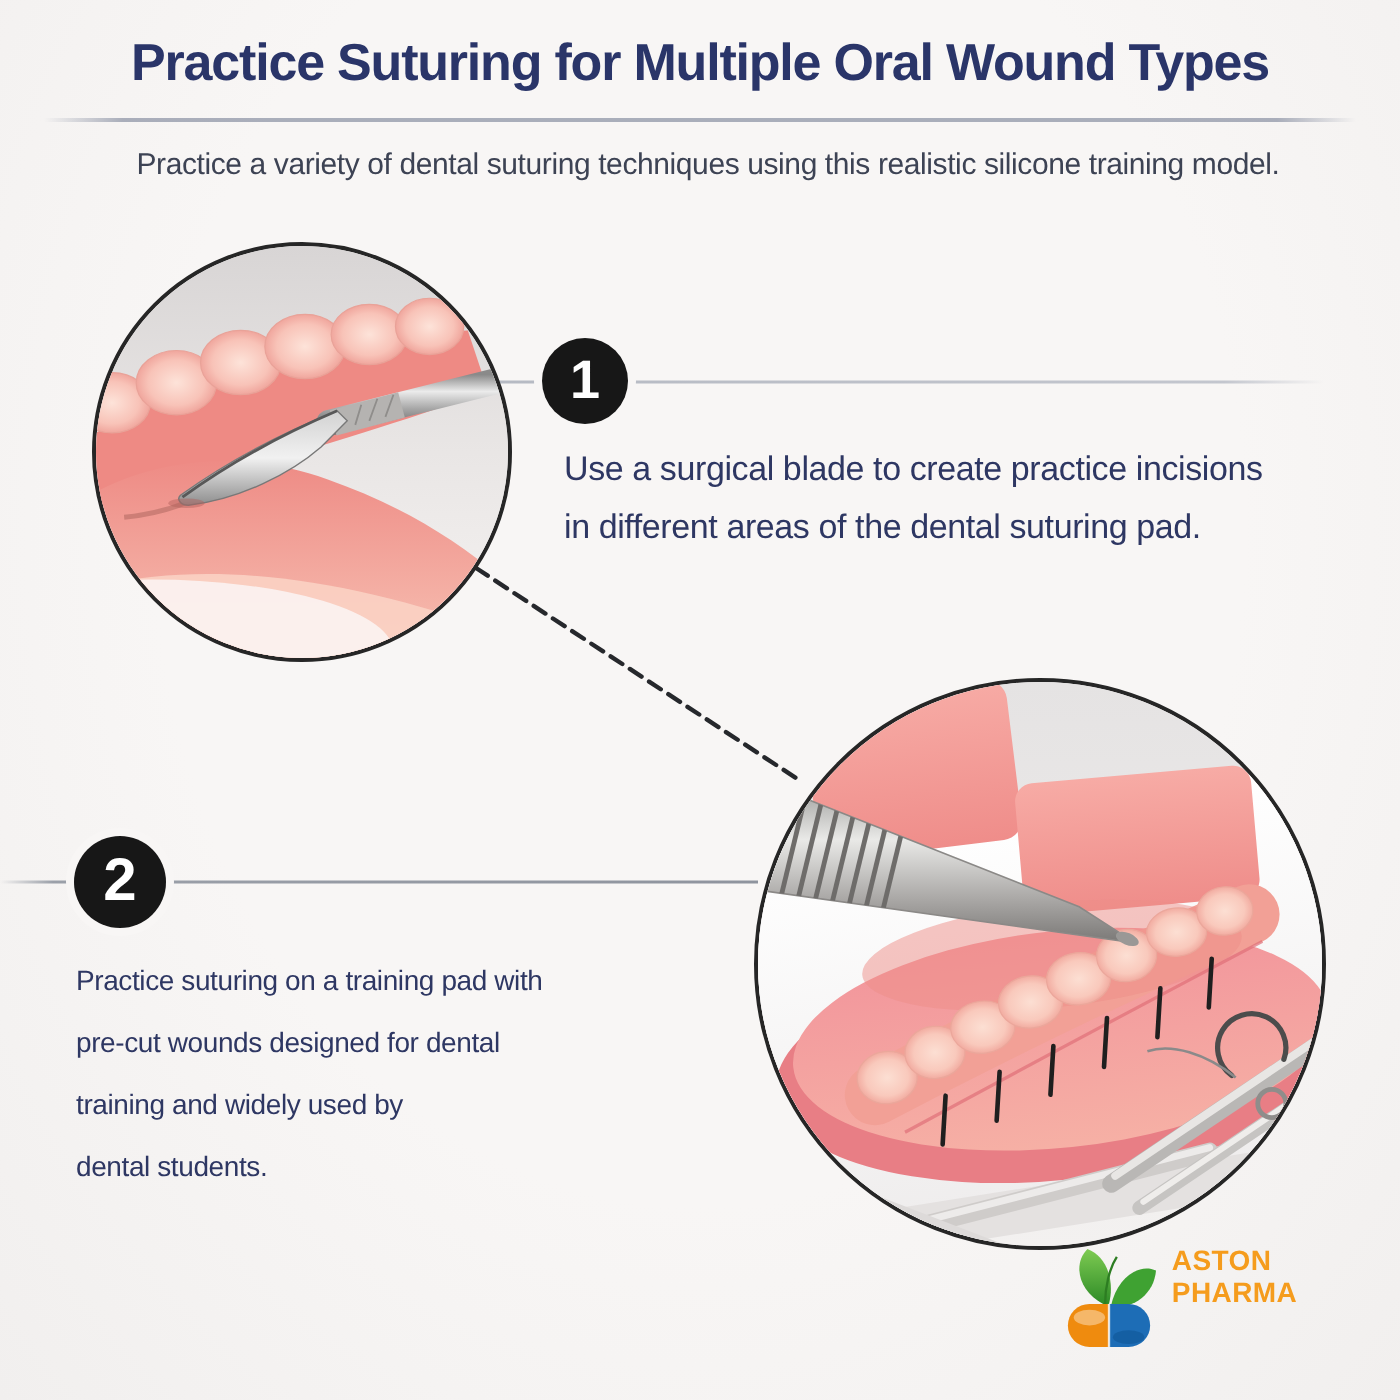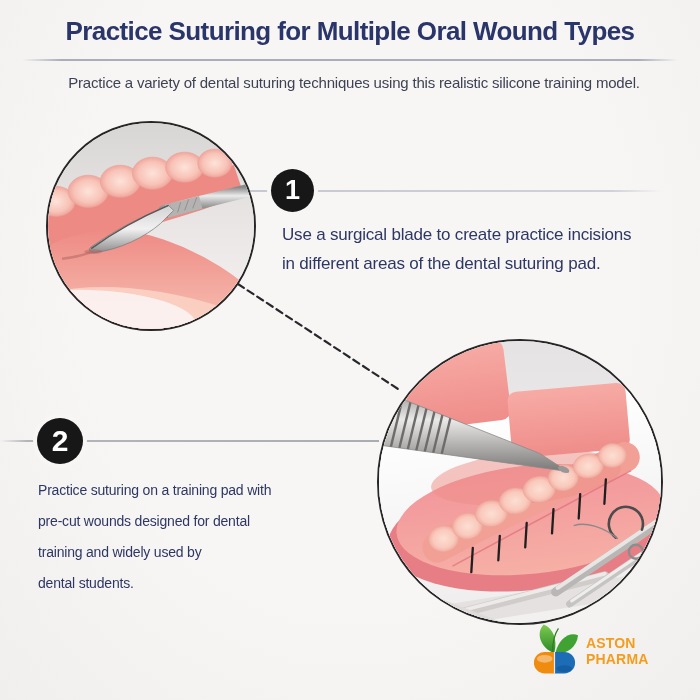--- a/index.html
+++ b/index.html
@@ -39,21 +39,21 @@
   .badge1{left:271px;top:169px;width:43px;height:43px;font-size:27px;}
   .badge2{left:37px;top:418px;width:46px;height:46px;font-size:30px;}
   .step-text{
     position:absolute;margin:0;z-index:3;white-space:pre-line;
     color:var(--body-navy,#2e3763);
   }
   .step1-text{left:282px;top:220px;width:420px;font-size:17px;line-height:29px;letter-spacing:-0.2px;}
   .step2-text{left:38px;top:475px;width:360px;font-size:14px;line-height:31px;letter-spacing:-0.2px;}
   .logo{
     position:absolute;left:531px;top:622px;z-index:3;
-    display:flex;align-items:flex-end;
+    display:flex;
   }
   .logo-mark{width:52px;height:54px;display:block;}
   .logo-text{
     font-size:14px;font-weight:700;letter-spacing:.2px;
     color:var(--logo-orange,#f59c1d);padding:0 0 9px 4px;
   }
 </style>
 </head>
 <body>
 

